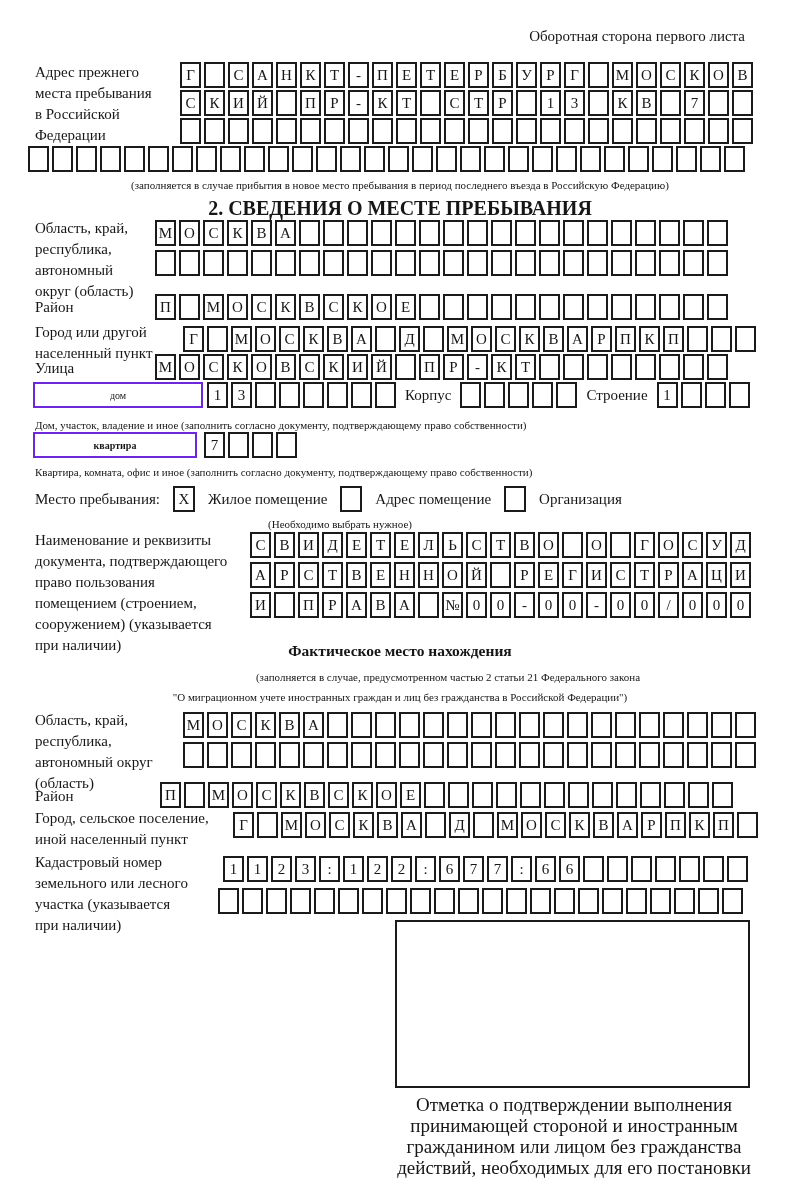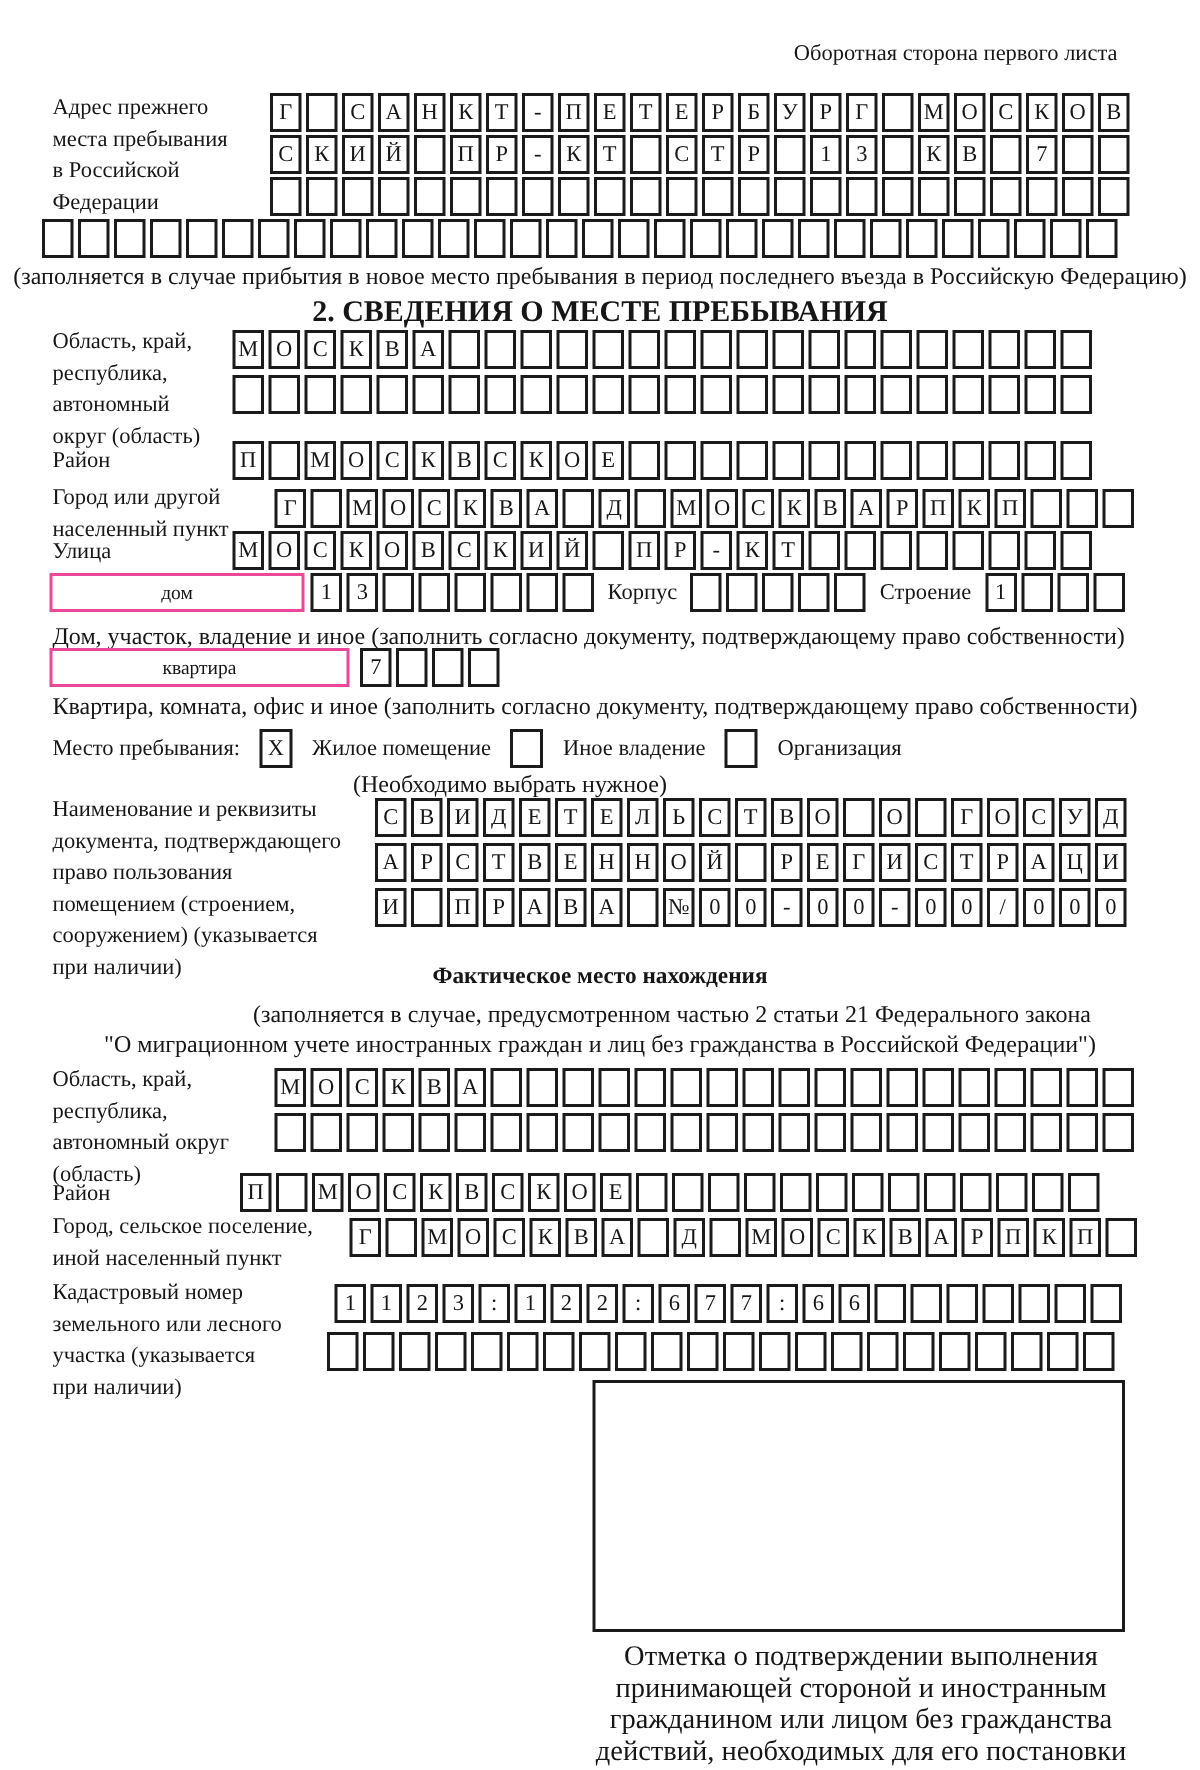--- a/index.html
+++ b/index.html
@@ -2,33 +2,33 @@
 <html><head>
 <meta charset="utf-8">
 <style>
   html,body{margin:0;padding:0;background:#fff;}
   .page{
     position:relative;width:800px;height:1180px;background:#ffffff;
     font-family:"Liberation Serif","DejaVu Serif",serif;color:#161616;overflow:hidden;
   }
   .abs{position:absolute;}
   .lbl{font-size:15px;line-height:21px;}
-  .note{font-size:16px;line-height:18px;}
+  .note{font-size:11px;line-height:18px;}
   .center{left:0;width:800px;text-align:center;}
   .heading{font-weight:bold;font-size:20px;}
   .cellrow{display:flex;gap:3px;}
   .cell{
     flex:0 0 auto;box-sizing:border-box;width:21px;height:26px;
     border:2px solid #1b1b1b;background:#fff;
     display:inline-flex;align-items:center;justify-content:center;
     font-size:15px;line-height:1;
   }
   .widebox{
-    box-sizing:border-box;border:2px solid #ec4899;height:26px;
-    display:flex;align-items:center;justify-content:center;font-size:13px;flex:0 0 auto;
+    box-sizing:border-box;border:2px solid #6d28d9;height:26px;
+    display:flex;align-items:center;justify-content:center;font-size:10px;flex:0 0 auto;
   }
   .inlinerow{display:flex;align-items:center;gap:4px;}
   .chk{
     box-sizing:border-box;width:22px;height:26px;border:2px solid #1b1b1b;
     display:inline-flex;align-items:center;justify-content:center;font-size:15px;flex:0 0 auto;
   }
   .stamp{box-sizing:border-box;border:2px solid #1b1b1b;background:#fff;}
 </style>
 </head>
 <body>
@@ -317,37 +317,37 @@
         <span class="cell">1</span>
         <span class="cell"></span>
         <span class="cell"></span>
         <span class="cell"></span>
       </div>
   </div>
 
   <div class="abs note" style="top:416px;left:35px;width:740px;">Дом, участок, владение и иное (заполнить согласно документу, подтверждающему право собственности)</div>
 
   <div class="abs inlinerow" style="top:432px;left:33px;">
-    <div class="widebox" style="width:200px;margin-right:3px;">квартира</div>
+    <div class="widebox" style="width:164px;margin-right:3px;font-weight:bold;">квартира</div>
     <div class="cellrow">
         <span class="cell">7</span>
         <span class="cell"></span>
         <span class="cell"></span>
         <span class="cell"></span>
       </div>
   </div>
 
   <div class="abs note" style="top:463px;left:35px;width:740px;">Квартира, комната, офис и иное (заполнить согласно документу, подтверждающему право собственности)</div>
 
   <div class="abs inlinerow" style="top:486px;left:35px;gap:13px;">
     <span class="lbl">Место пребывания:</span>
     <span class="chk">X</span>
     <span class="lbl">Жилое помещение</span>
     <span class="chk"></span>
-    <span class="lbl">Иное владение</span>
+    <span class="lbl">Адрес помещение</span>
     <span class="chk"></span>
     <span class="lbl">Организация</span>
   </div>
 
   <div class="abs note" style="top:515px;left:0;width:680px;text-align:center;">(Необходимо выбрать нужное)</div>
 
   <div class="abs lbl" style="top:530px;left:35px;width:200px;">Наименование и реквизиты документа, подтверждающего право пользования помещением (строением, сооружением) (указывается при наличии)</div>
   <div class="abs cellrow" style="top:532px;left:250px;">
       <span class="cell">С</span>
       <span class="cell">В</span>

